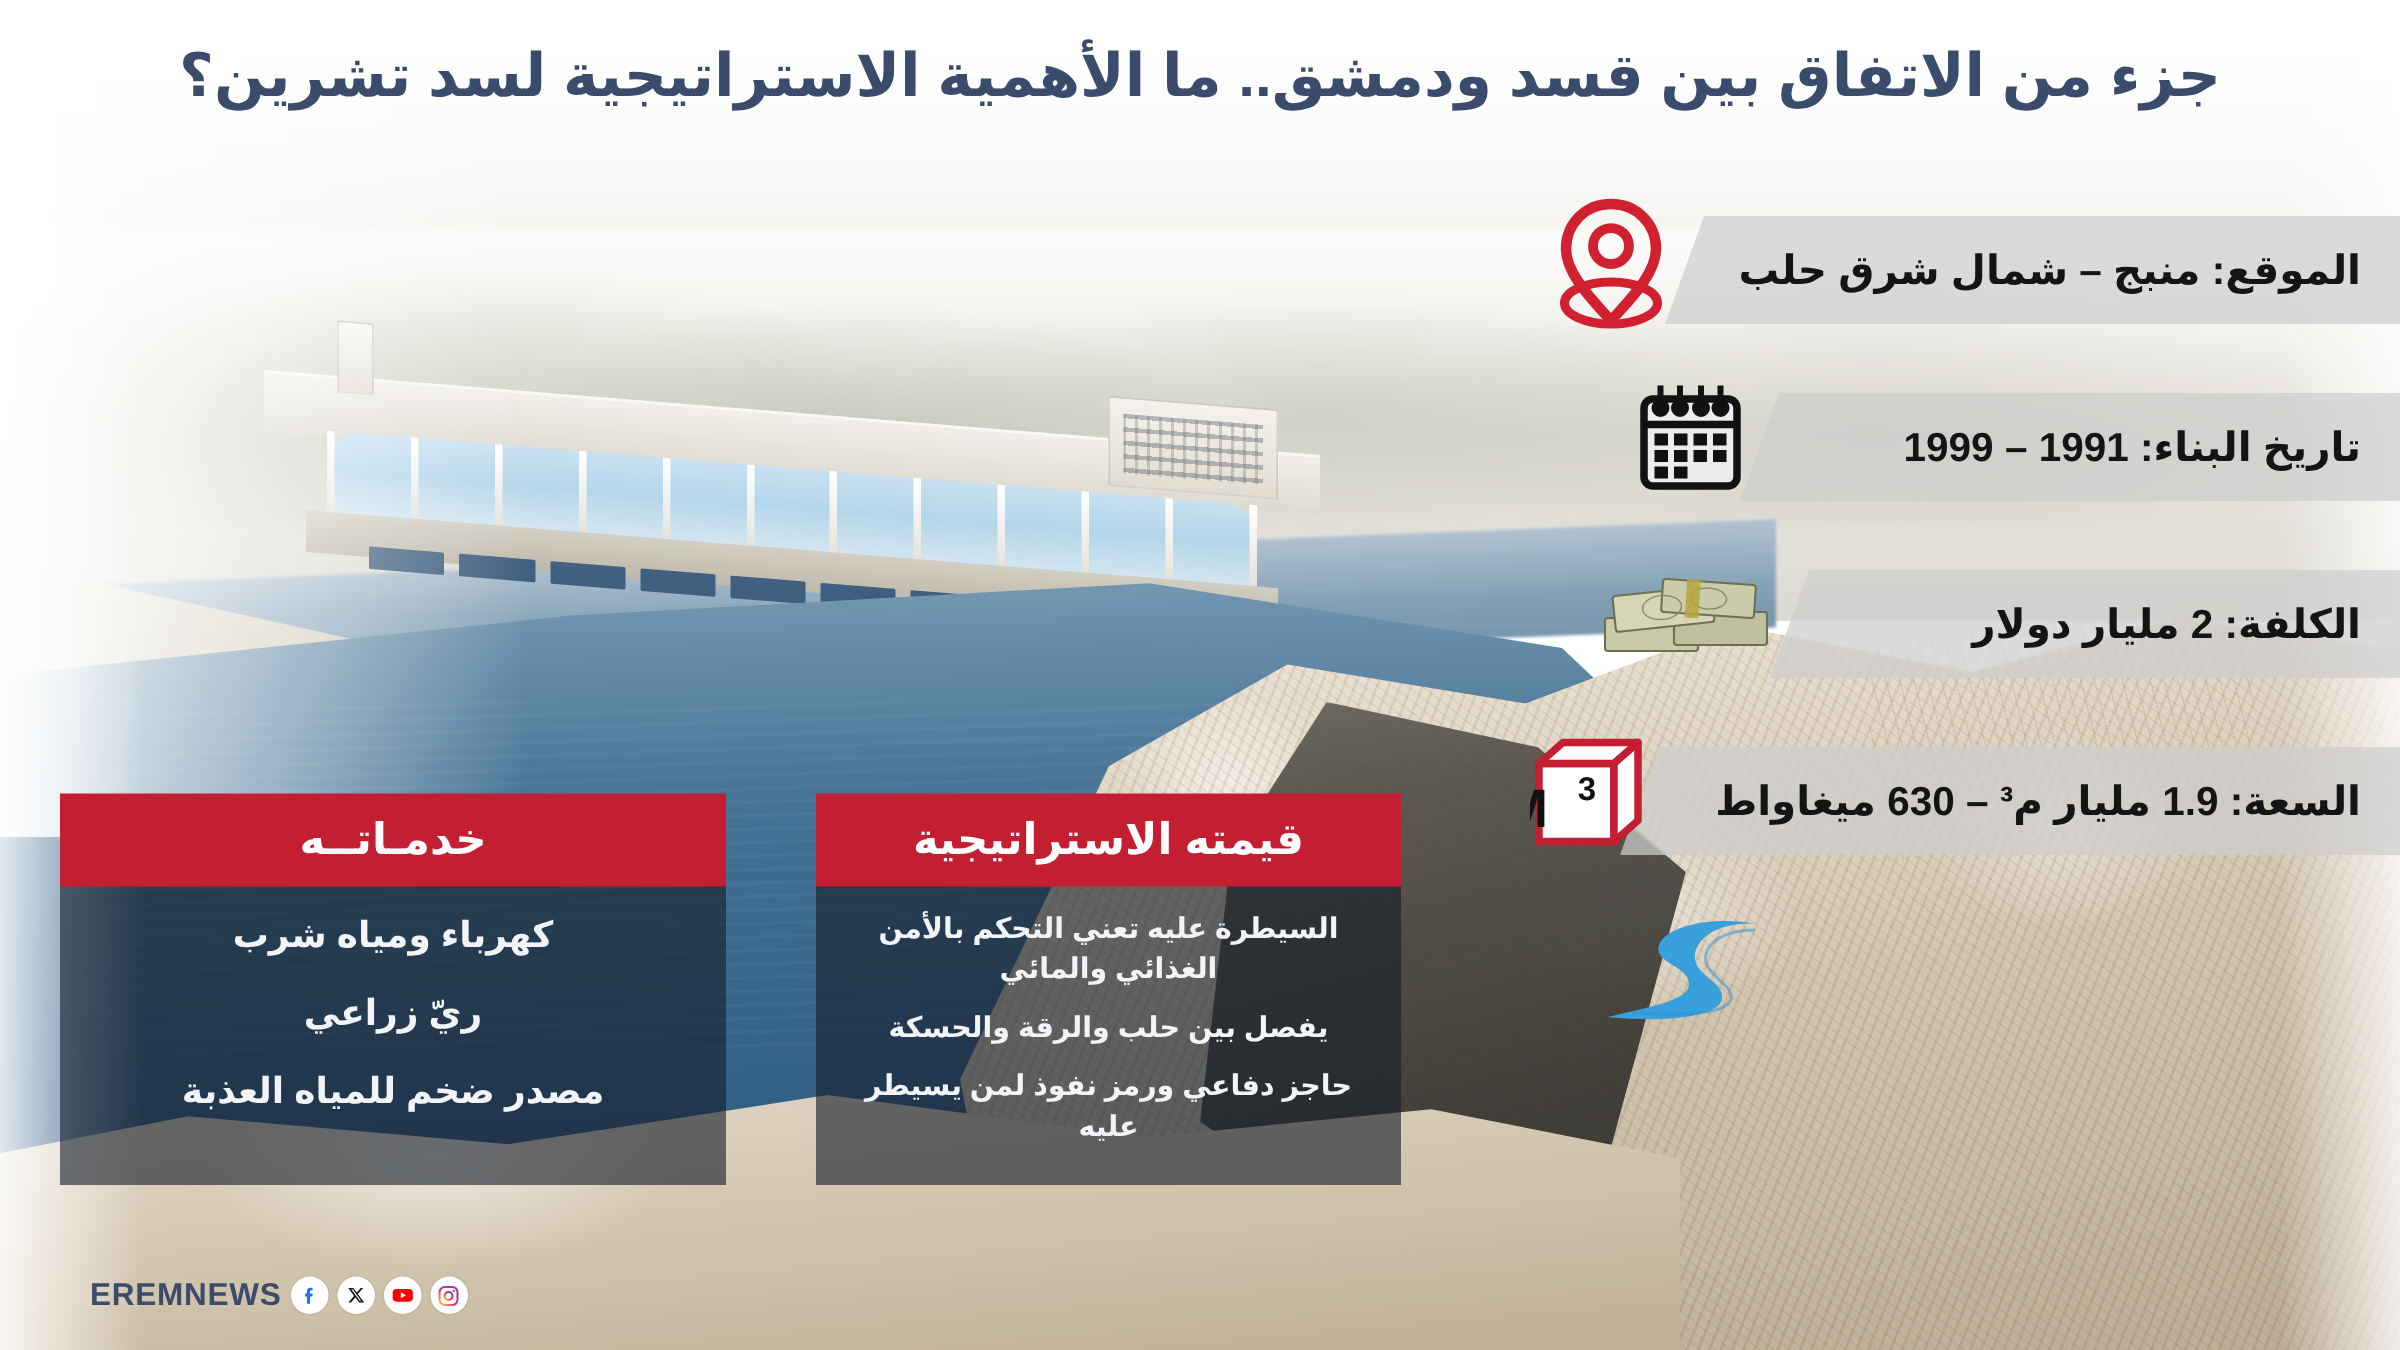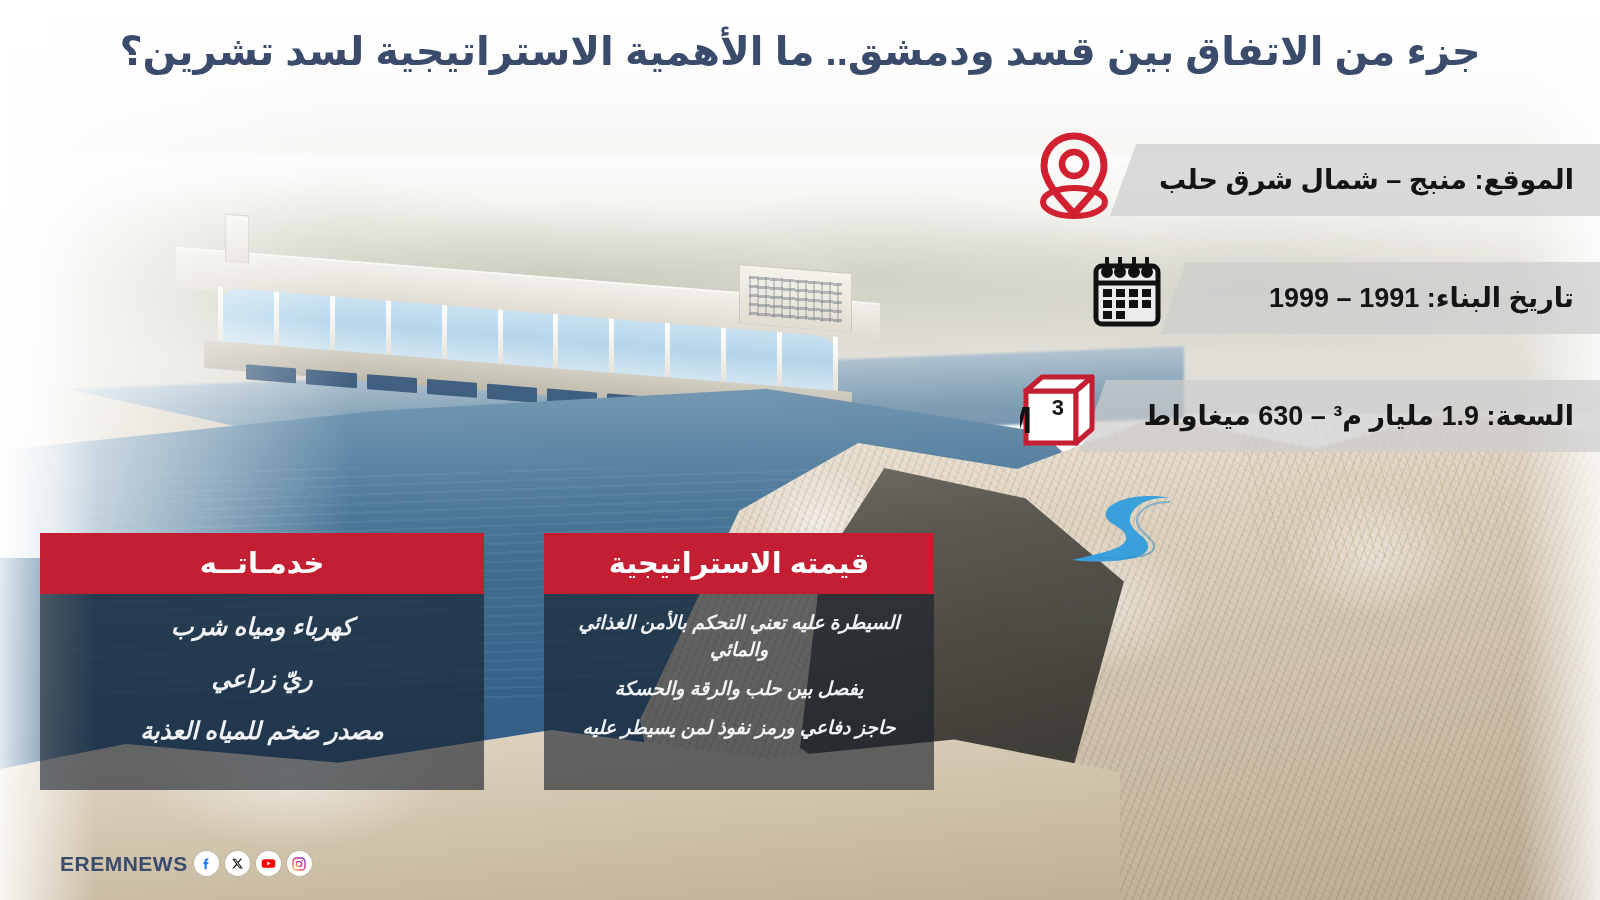--- a/index.html
+++ b/index.html
@@ -279,21 +279,20 @@
     padding: 4px 22px 6px;
     text-align: center;
     color: #ffffff;
   }
   .card-body p {
     font-size: 19px;
     font-weight: 700;
     line-height: 1.42;
     margin-bottom: 12px;
     color: #f2f4f7;
-    font-style: italic;
   }
   .card.card-services .card-body p { font-size: 24px; margin-bottom: 18px; }
   .card-body p:last-child { margin-bottom: 0; }
 
   
   .footer {
     position: absolute; left: 60px; bottom: 24px;
     display: flex; align-items: center; gap: 6px;
     direction: ltr;
     text-align: center;
@@ -416,20 +415,40 @@
               <rect x="29" y="47" width="9" height="8"></rect>
             <rect x="42" y="47" width="9" height="8"></rect>
               <rect x="55" y="47" width="9" height="8"></rect>
             <rect x="16" y="58" width="9" height="8"></rect>
               <rect x="29" y="58" width="9" height="8"></rect>
           </g>
         </svg>
       </div>
     </div>
 
+    <div class="info-row r-cost">
+      <div class="ribbon">
+        <span class="ribbon-text">الكلفة: 2 مليار دولار</span>
+      </div>
+      <div class="row-icon">
+        <svg width="126" height="76" viewBox="0 0 126 76">
+          <g stroke="#6d7153" stroke-width="1.4">
+            <rect x="8" y="40" width="62" height="22" rx="2" fill="#c9caa9"></rect>
+            <rect x="54" y="36" width="62" height="22" rx="2" fill="#bfc0a0"></rect>
+            <rect x="14" y="22" width="66" height="24" rx="2" fill="#d5d6b6" transform="rotate(-6 47 34)"></rect>
+            <rect x="46" y="16" width="62" height="22" rx="2" fill="#cbcdaa" transform="rotate(4 77 27)"></rect>
+          </g>
+          <g fill="none" stroke="#8c8f6a" stroke-width="1">
+            <ellipse cx="46" cy="33" rx="13" ry="8" transform="rotate(-6 46 33)"></ellipse>
+            <ellipse cx="77" cy="27" rx="12" ry="7" transform="rotate(4 77 27)"></ellipse>
+          </g>
+          <rect x="62" y="14" width="9" height="26" fill="#b6a33f" opacity=".85" transform="rotate(4 66 27)"></rect>
+        </svg>
+      </div>
+    </div>
 
     <div class="info-row r-capacity">
       <div class="ribbon">
         <span class="ribbon-text">السعة: 1.9 مليار م³ – 630 ميغاواط</span>
       </div>
       <div class="row-icon">
         <svg width="78" height="78" viewBox="0 0 78 78">
           <path d="M6 20 L56 20 L56 72 L6 72 Z" fill="#fff" stroke="#C41E33" stroke-width="5"></path>
           <path d="M6 20 L22 6 L72 6 L56 20 Z" fill="#fff" stroke="#C41E33" stroke-width="5" stroke-linejoin="round"></path>
           <path d="M56 20 L72 6 L72 58 L56 72 Z" fill="#fff" stroke="#C41E33" stroke-width="5" stroke-linejoin="round"></path>

